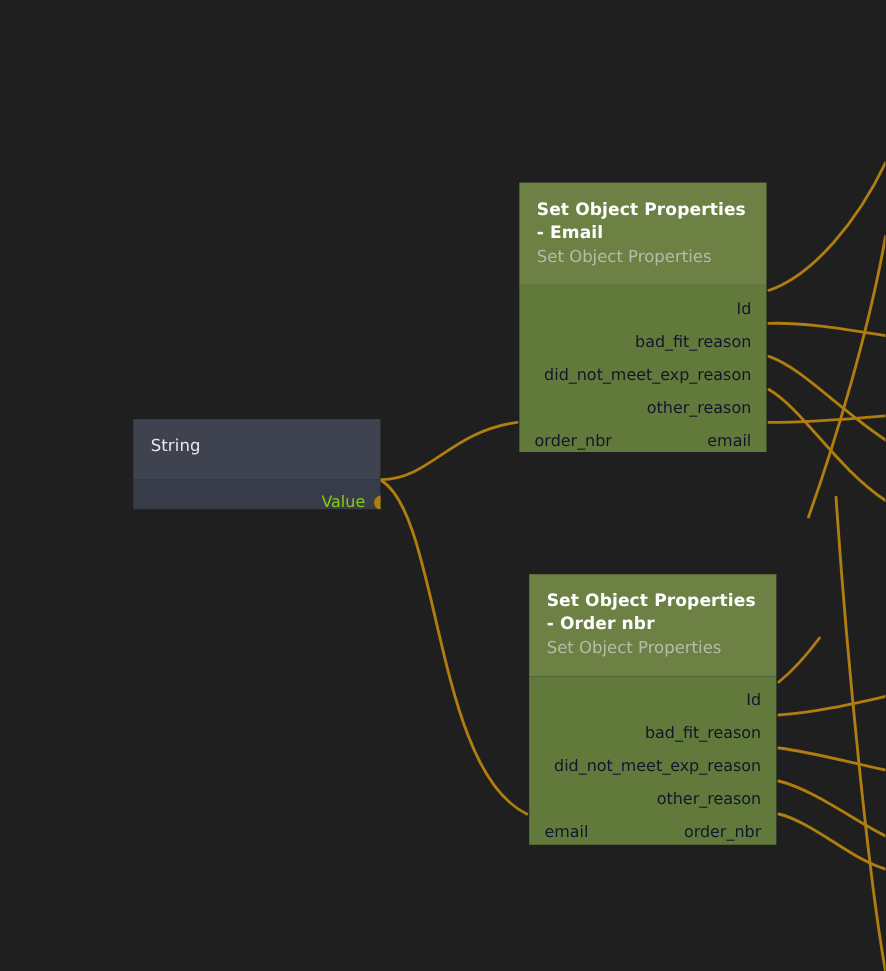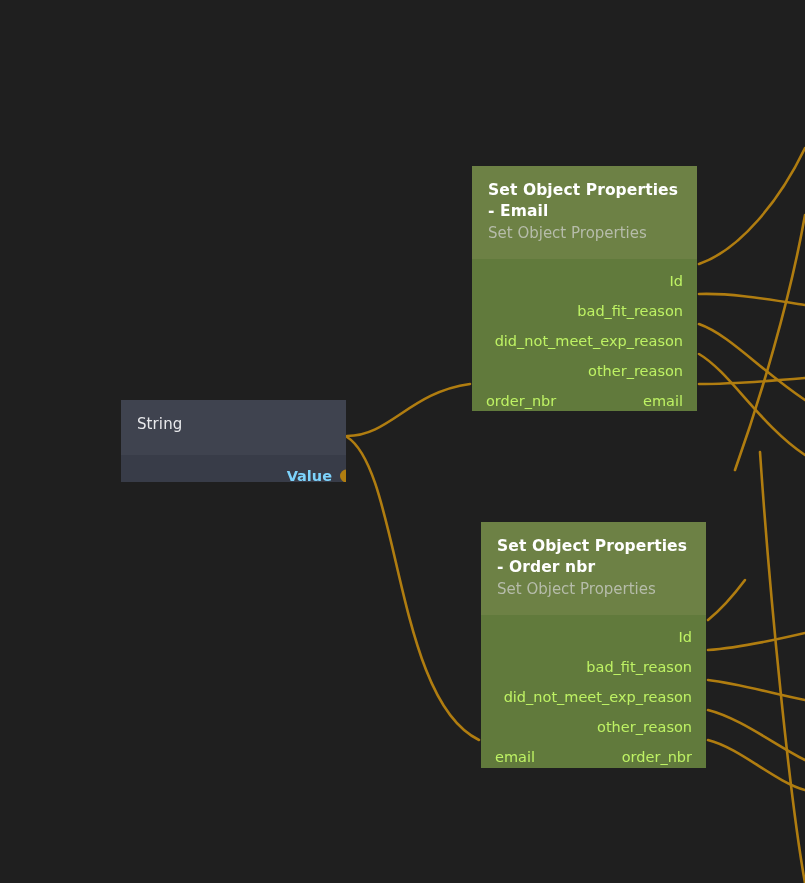--- a/index.html
+++ b/index.html
@@ -74,26 +74,26 @@
   .port-row {
     position: absolute;
     left: 0;
     right: 0;
     height: 30px;
     line-height: 30px;
   }
   .port-label {
     position: absolute;
     font-size: 14.5px;
-    color: #bef264;
+    color: #0f172a;
     white-space: nowrap;
   }
   .port-label.out { right: 14px; }
   .port-label.in  { left: 14px; }
-  .node-dark .port-label { color: #7dd3fc; font-weight: bold; }
+  .node-dark .port-label { color: #84cc16; }
 
   .port-marker {
     position: absolute;
     top: 50%;
     transform: translateY(-50%);
     width: 0; height: 0;
   }
   
   .port-marker.dot {
     right: -7px;
@@ -117,21 +117,21 @@
       <path d="M 805 378 C 770 381 730 384 699 384" fill="none" stroke="#b07d10" stroke-width="2.6" stroke-linecap="round"></path>
       <path d="M 745 580 C 730 600 718 612 708 620" fill="none" stroke="#b07d10" stroke-width="2.6" stroke-linecap="round"></path>
       <path d="M 805 633 C 775 640 740 648 708 650" fill="none" stroke="#b07d10" stroke-width="2.6" stroke-linecap="round"></path>
       <path d="M 805 700 C 775 694 740 684 708 680" fill="none" stroke="#b07d10" stroke-width="2.6" stroke-linecap="round"></path>
       <path d="M 805 760 C 775 745 740 718 708 710" fill="none" stroke="#b07d10" stroke-width="2.6" stroke-linecap="round"></path>
       <path d="M 805 790 C 775 782 740 748 708 740" fill="none" stroke="#b07d10" stroke-width="2.6" stroke-linecap="round"></path>
       <path d="M 805 215 C 790 300 760 400 735 470" fill="none" stroke="#b07d10" stroke-width="2.6" stroke-linecap="round"></path>
       <path d="M 805 883 C 790 800 770 600 760 452" fill="none" stroke="#b07d10" stroke-width="2.6" stroke-linecap="round"></path>
     </svg>
 
-  <div class="node node-dark" id="node-string-node" style="left:121px; top:376px; width:225px; height:106px;">
+  <div class="node node-dark" id="node-string-node" style="left:121px; top:357px; width:225px; height:106px;">
     <div class="node-header" style="height:55px;">
       <div class="node-title">String</div>
     </div>
     <div class="node-body" style="height:51px;">
       <div class="port-row" style="top:6px;">
         <span class="port-label out">Value</span>
         <span class="port-marker dot"></span>
       </div>
     </div>
   </div>

